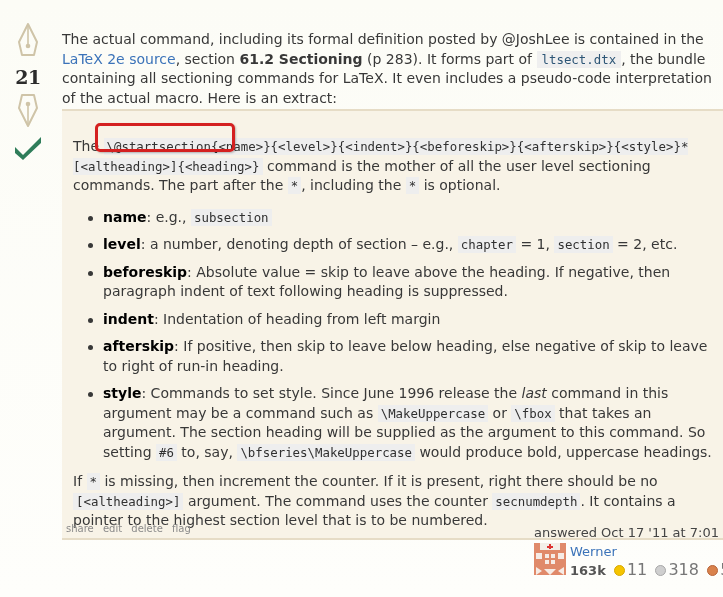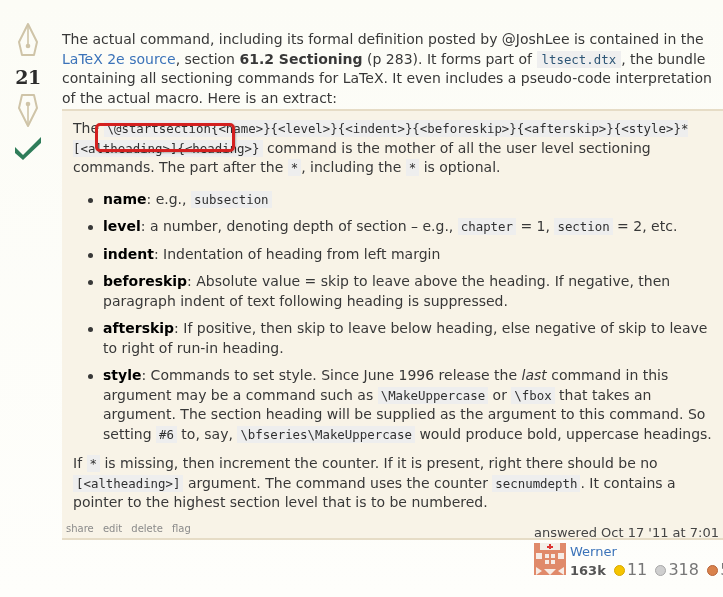--- a/index.html
+++ b/index.html
@@ -28,21 +28,21 @@
       font-family: "DejaVu Sans Mono", monospace; font-size: 12.4px;
       background: #eeeeee; color: #303030; padding: 1px 3px;
     }
     .intro code { color: #2d5676; background: #efefef; padding: 1px 5px; }
 
     .quote {
       position: absolute; left: 0; top: 79px; width: 661px; height: 431px;
       background: #f8f3e7;
       border-top: 2px solid #e6dcc6;
       border-bottom: 2px solid #e6dcc6;
-      padding: 8px 8px 0 11px;
+      padding: 26px 8px 0 11px;
     }
     .quote p { margin-bottom: 12px; }
     .quote ul { list-style: none; margin: 0 0 10px 0; }
     .quote li { position: relative; padding-left: 30px; margin-bottom: 8px; }
     .quote li::before {
       content: ""; position: absolute; left: 15px; top: 8px;
       width: 5px; height: 5px; border-radius: 50%; background: #383838;
     }
     .quote b { font-weight: bold; color: #000000; }
 
@@ -90,22 +90,22 @@
 
   <div class="postcell">
     <p class="intro"><span>The actual command, including its formal definition posted by @JoshLee is contained in the </span><a class="link">LaTeX 2e source</a><span>, section </span><b>61.2 Sectioning</b><span> (p 283). It forms part of </span><code>ltsect.dtx</code><span>, the bundle containing all sectioning commands for LaTeX. It even includes a pseudo-code interpretation of the actual macro. Here is an extract:</span></p>
 
     <div class="quote">
       <p><span>The </span><code>\@startsection{&lt;name&gt;}{&lt;level&gt;}{&lt;indent&gt;}{&lt;beforeskip&gt;}{&lt;afterskip&gt;}{&lt;style&gt;}*[&lt;altheading&gt;]{&lt;heading&gt;}</code><span> command is the mother of all the user level sectioning commands. The part after the </span><code>*</code><span>, including the </span><code>*</code><span> is optional.</span></p>
 
       <ul>
         <li><b>name</b><span>: e.g., </span><code>subsection</code></li>
         <li><b>level</b><span>: a number, denoting depth of section – e.g., </span><code>chapter</code><span> = 1, </span><code>section</code><span> = 2, etc.</span></li>
+        <li><b>beforeskip</b><span>: Absolute value = skip to leave above the heading. If negative, then paragraph indent of text following heading is suppressed.</span></li>
         <li><b>indent</b><span>: Indentation of heading from left margin</span></li>
-        <li><b>beforeskip</b><span>: Absolute value = skip to leave above the heading. If negative, then paragraph indent of text following heading is suppressed.</span></li>
         <li><b>afterskip</b><span>: If positive, then skip to leave below heading, else negative of skip to leave to right of run-in heading.</span></li>
         <li><b>style</b><span>: Commands to set style. Since June 1996 release the </span><i>last</i><span> command in this argument may be a command such as </span><code>\MakeUppercase</code><span> or </span><code>\fbox</code><span> that takes an argument. The section heading will be supplied as the argument to this command. So setting </span><code>#6</code><span> to, say, </span><code>\bfseries\MakeUppercase</code><span> would produce bold, uppercase headings.</span></li>
       </ul>
 
       <p><span>If </span><code>*</code><span> is missing, then increment the counter. If it is present, right there should be no </span><code>[&lt;altheading&gt;]</code><span> argument. The command uses the counter </span><code>secnumdepth</code><span>. It contains a pointer to the highest section level that is to be numbered.</span></p>
 
       <div class="highlight"></div>
     </div>
   </div>
 

